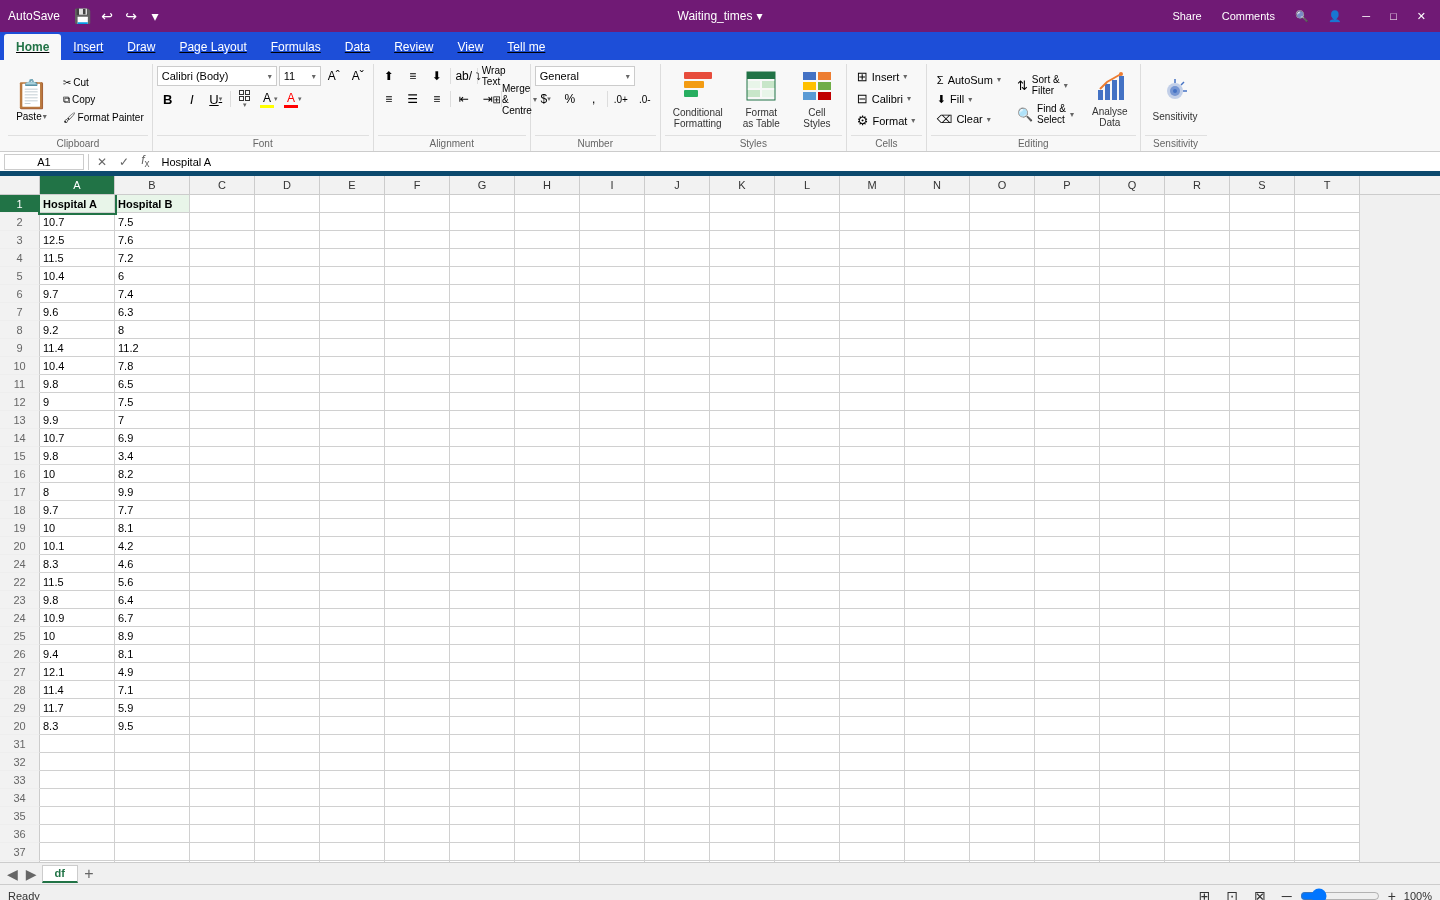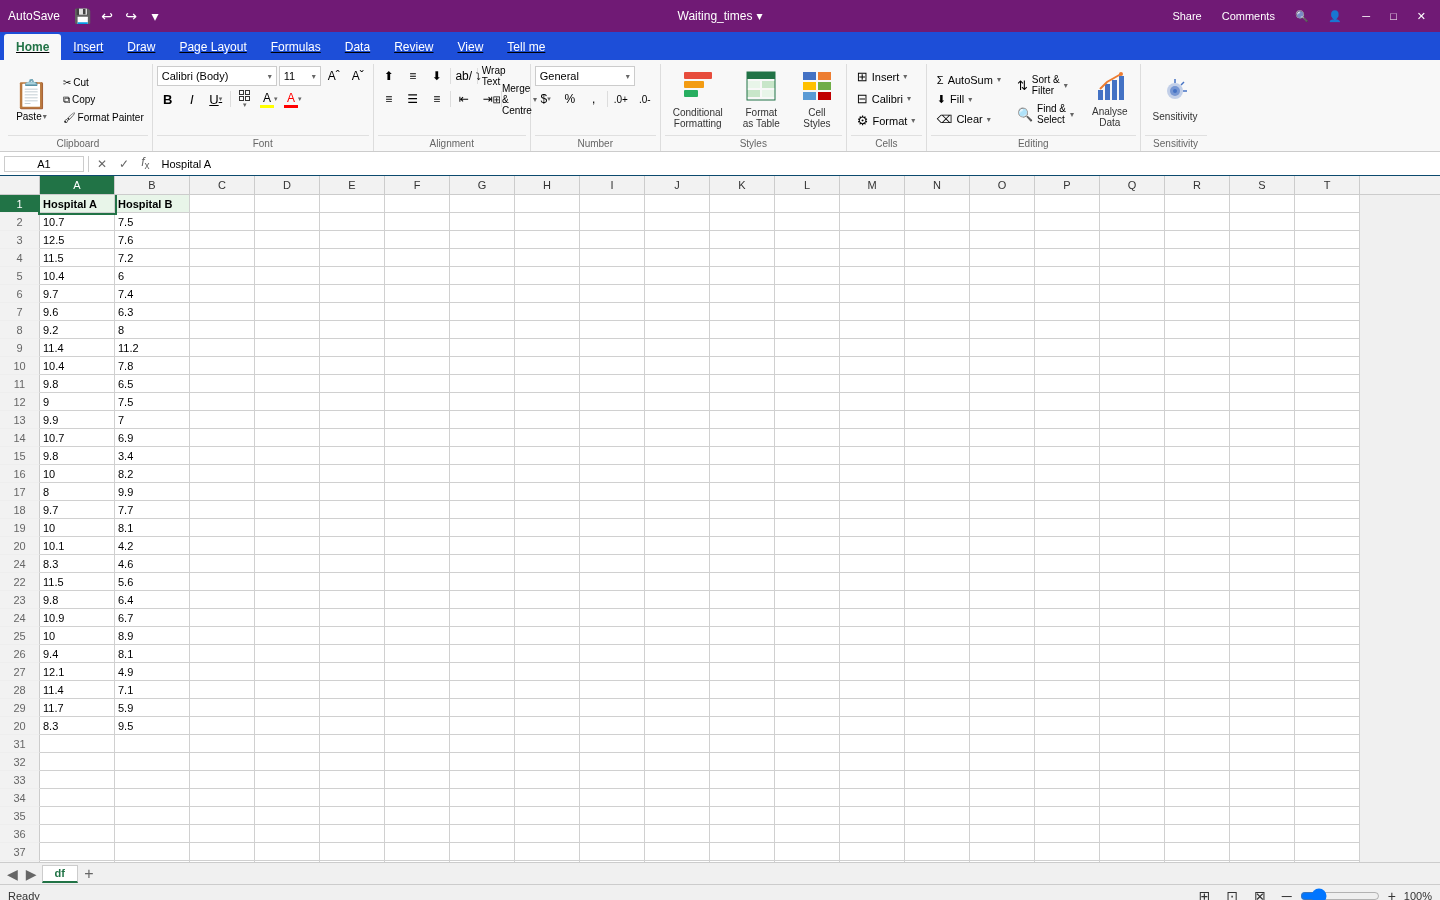--- a/index.html
+++ b/index.html
@@ -108,21 +108,21 @@
       display: flex;
       align-items: center;
       gap: 2px;
     }
 
     
     #formula-bar {
       display: flex;
       align-items: center;
       background: white;
-      border-bottom: 1px solid #0c4a6e;
+      border-bottom: 5px solid #0c4a6e;
       height: 24px;
       padding: 0 4px;
       gap: 4px;
     }
     #name-box {
       width: 80px;
       border: 1px solid #ccc;
       padding: 1px 4px;
       font-size: 11px;
       text-align: center;

